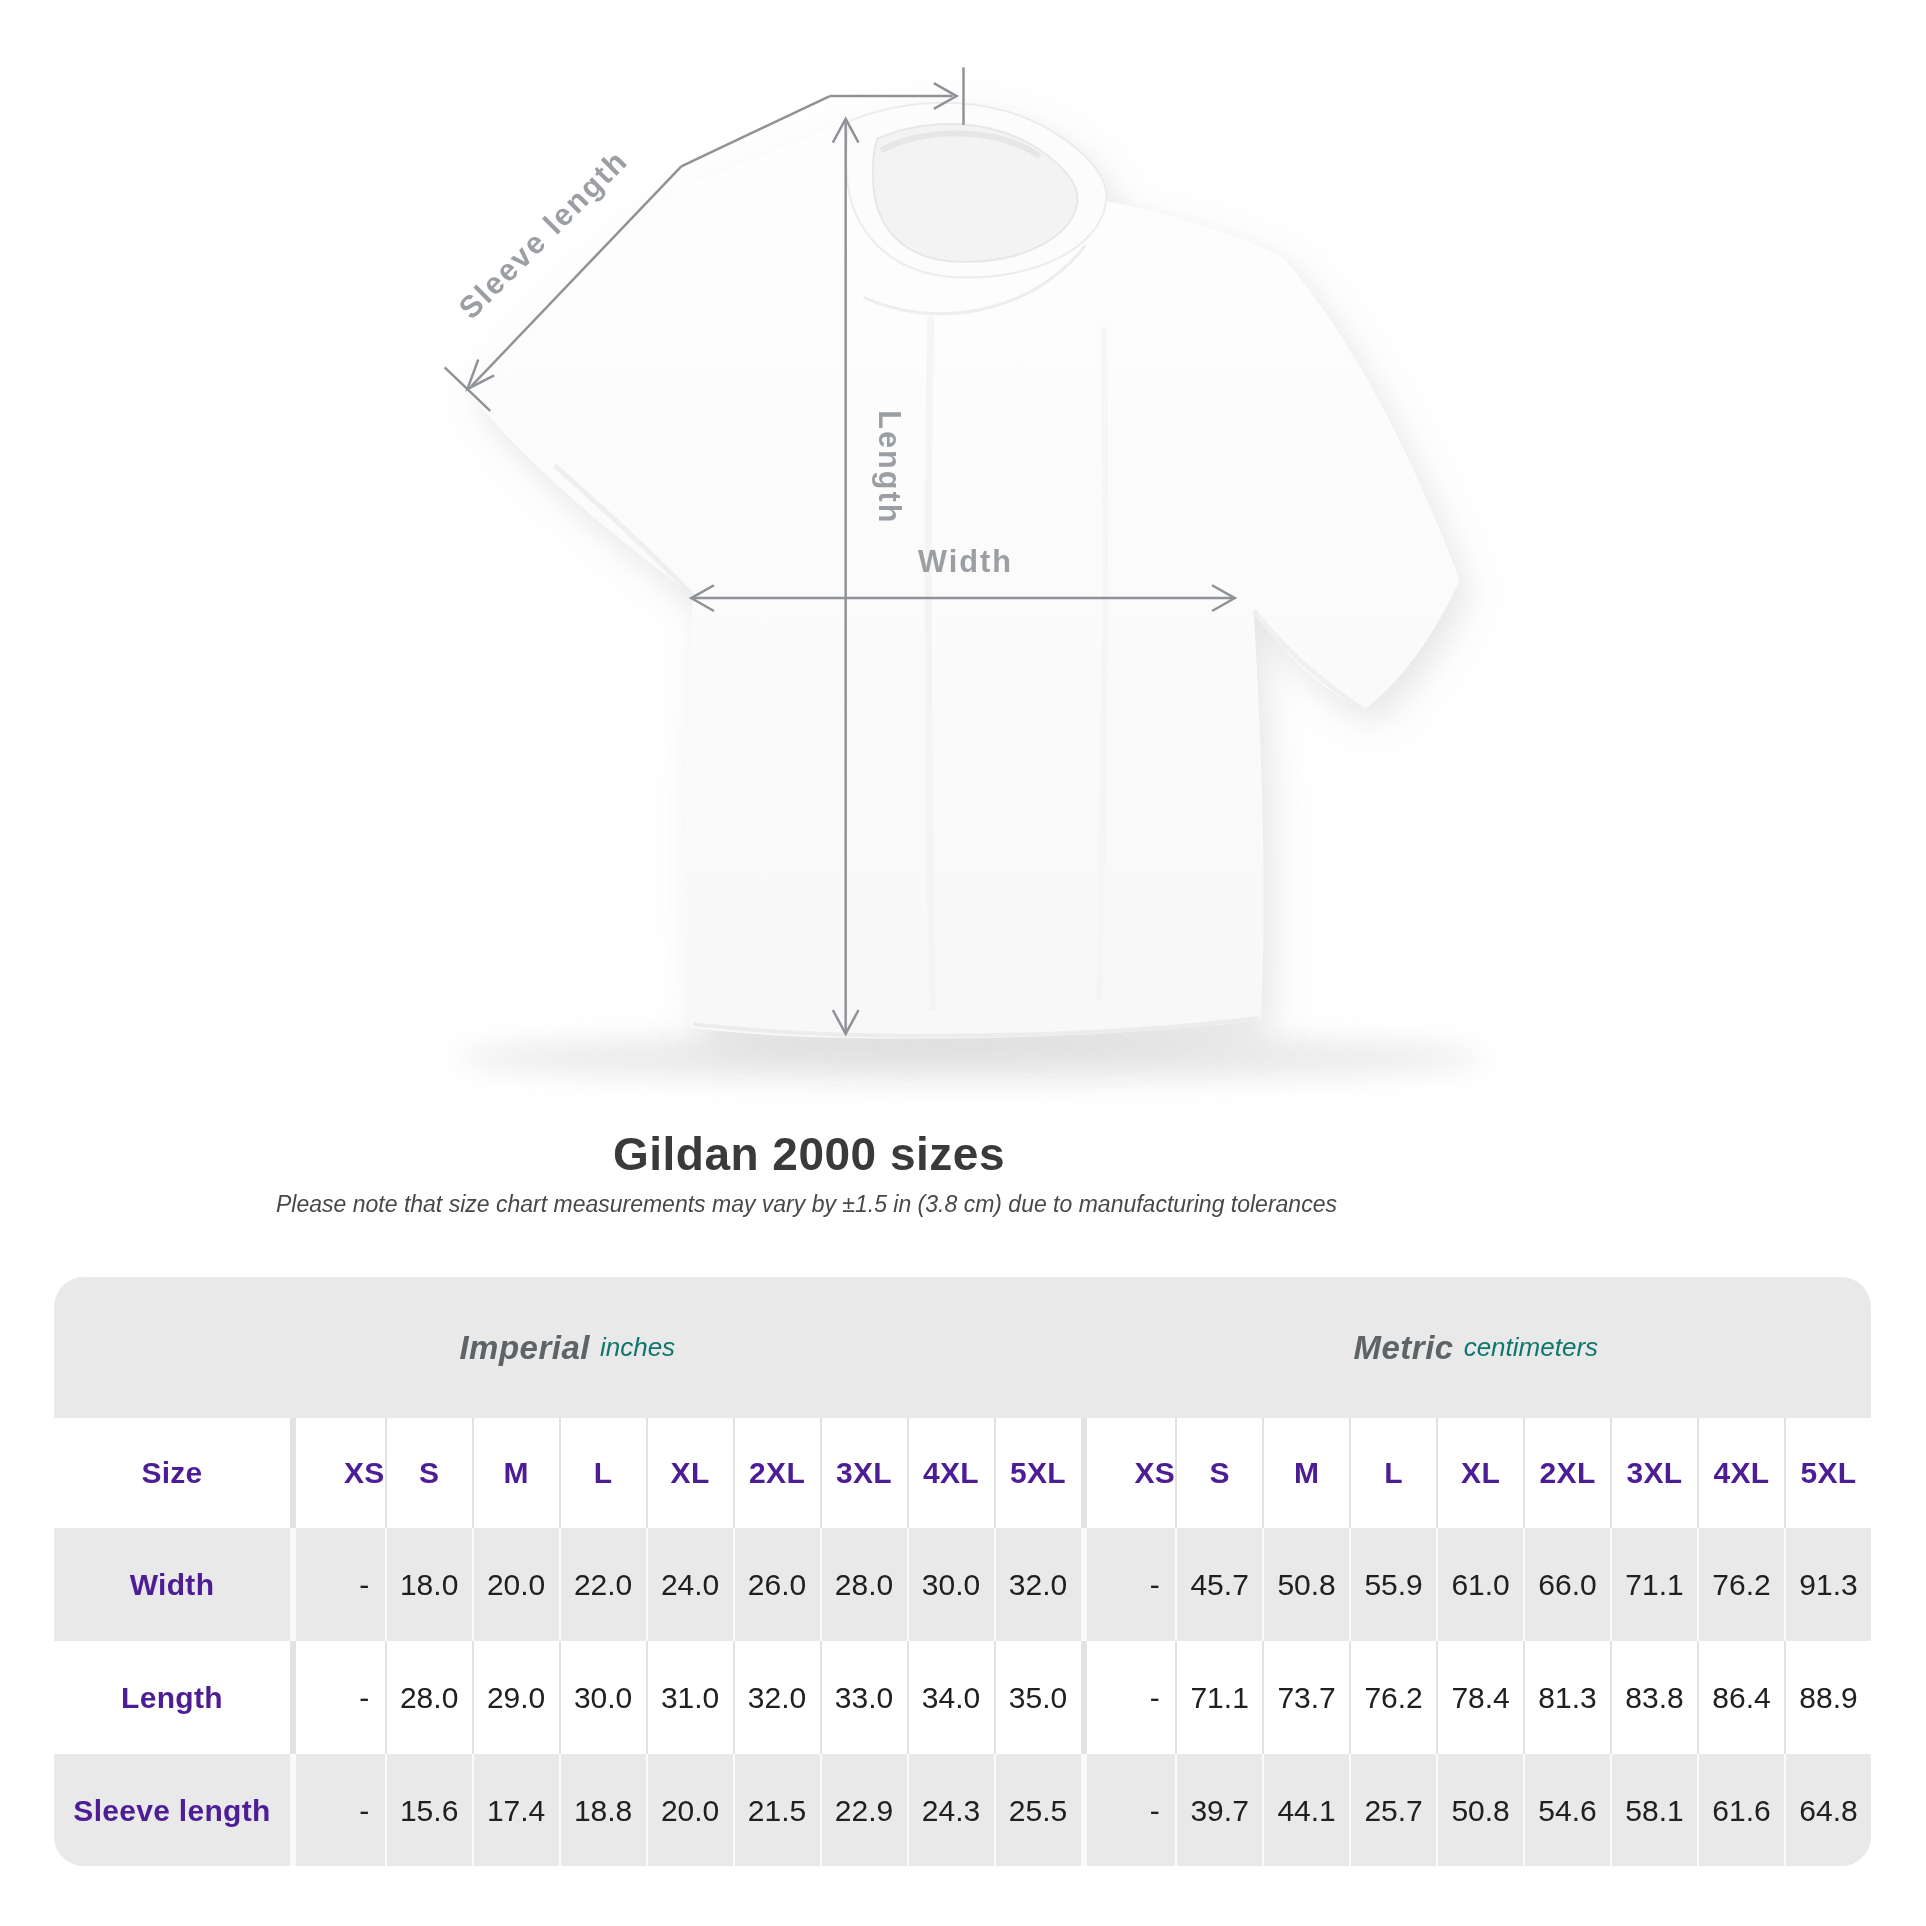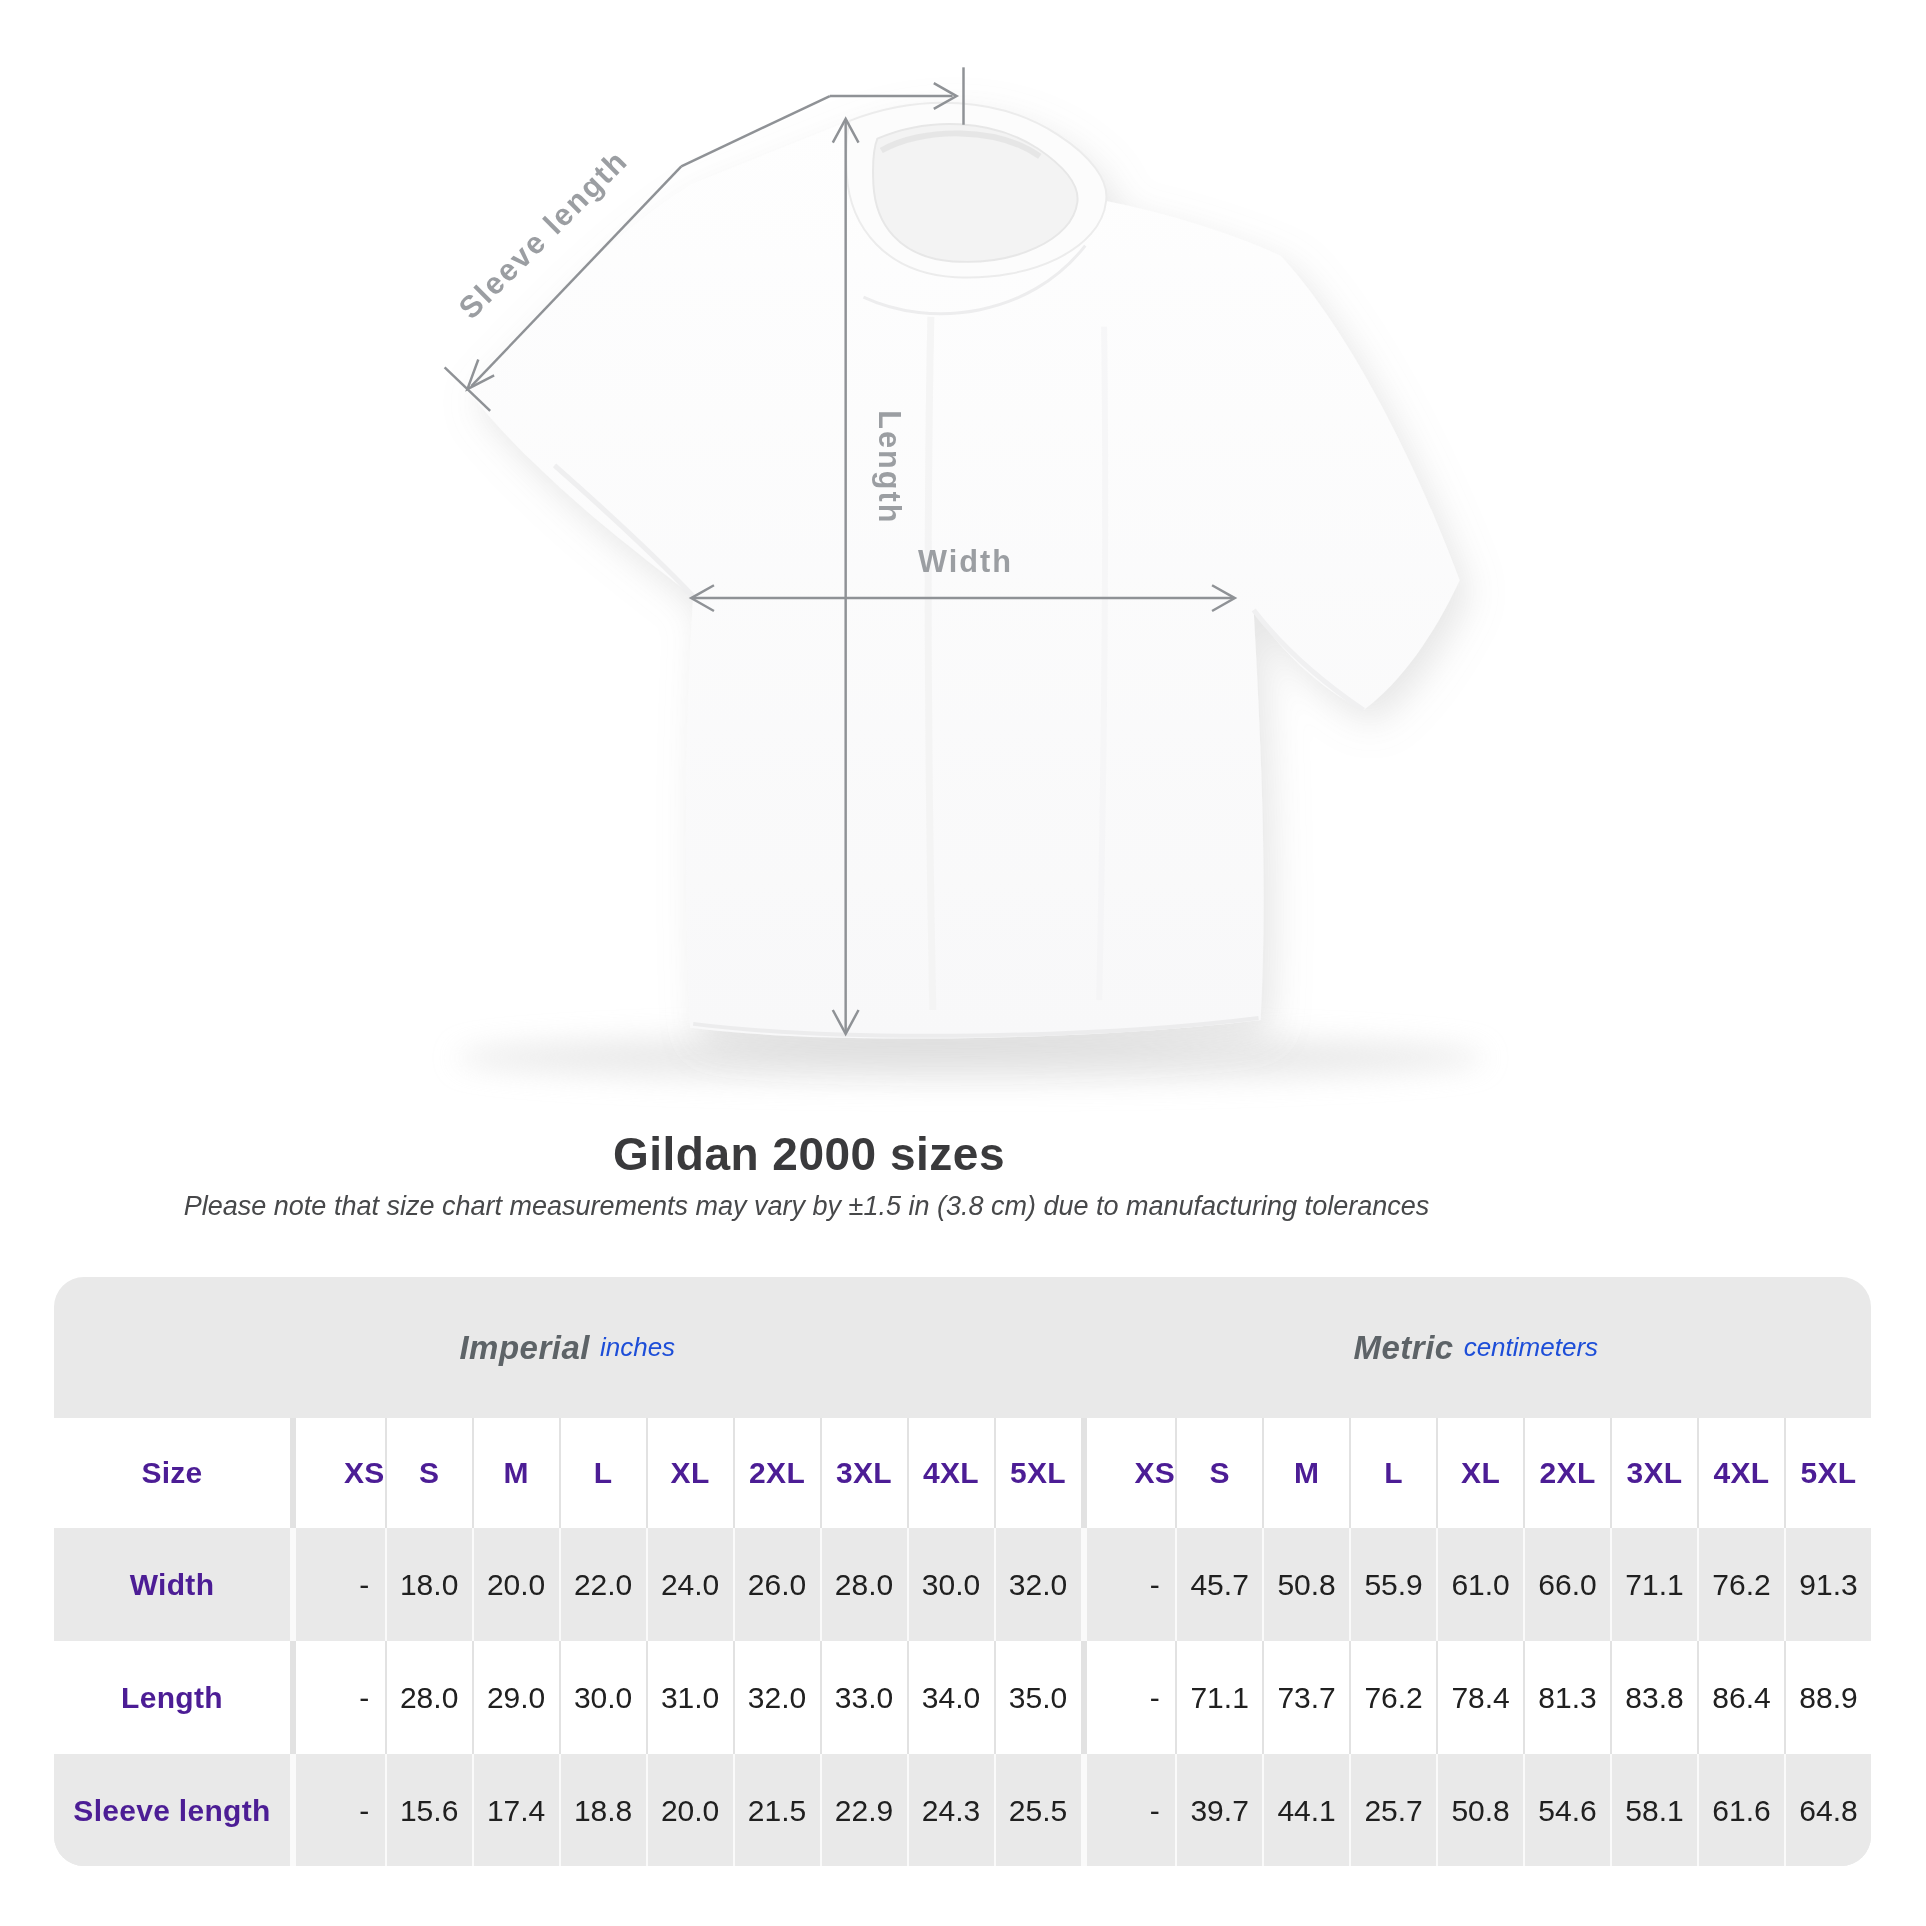--- a/index.html
+++ b/index.html
@@ -14,34 +14,34 @@
     font-family:"Liberation Sans",sans-serif;font-weight:700;font-size:31px;
     fill:#9b9ea2;letter-spacing:2px;text-anchor:middle;
   }
   
   .page-title{
     position:absolute;left:0;top:1127px;width:1618px;margin:0;
     text-align:center;font-size:46px;font-weight:700;color:#3a3a3c;letter-spacing:0.5px;
   }
   .page-note{
     position:absolute;left:0;top:1191px;width:1613px;margin:0;
-    text-align:center;font-size:27px;font-style:italic;color:#47484a;
+    text-align:center;font-size:23px;font-style:italic;color:#47484a;
   }
   
   .size-table{
     position:absolute;left:54px;top:1277px;width:1817px;height:589px;
     background:#e9e9e9;border-radius:30px;overflow:hidden;
     display:grid;grid-template-columns:236px repeat(18,1fr);
     grid-template-rows:141px 110px 113px 113px 113px;
   }
   .band{grid-row:1;display:flex;align-items:center;justify-content:center;gap:10px;}
   .band-imperial{grid-column:1/11;}
   .band-metric{grid-column:11/20;}
   .band-name{font-size:33px;font-weight:700;font-style:italic;color:#5d6367;letter-spacing:0.5px;}
-  .band-unit{font-size:26px;font-style:italic;color:#1d4ed8;}
+  .band-unit{font-size:26px;font-style:italic;color:#0f766e;}
   .cell{display:flex;align-items:center;justify-content:center;font-size:30px;}
   .thin{border-left:2px solid;}
   .thick{border-left:6px solid;padding-left:48px;}
   .row-white{background:#ffffff;border-left-color:#e2e2e2;}
   .row-gray{background:#e9e9e9;border-left-color:#fafafa;}
   .lbl{font-weight:700;color:#4c1d95;letter-spacing:0.3px;}
   .num{color:#202020;}
 </style>
 </head>
 <body>

